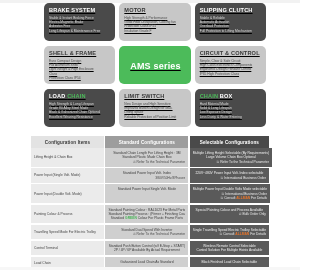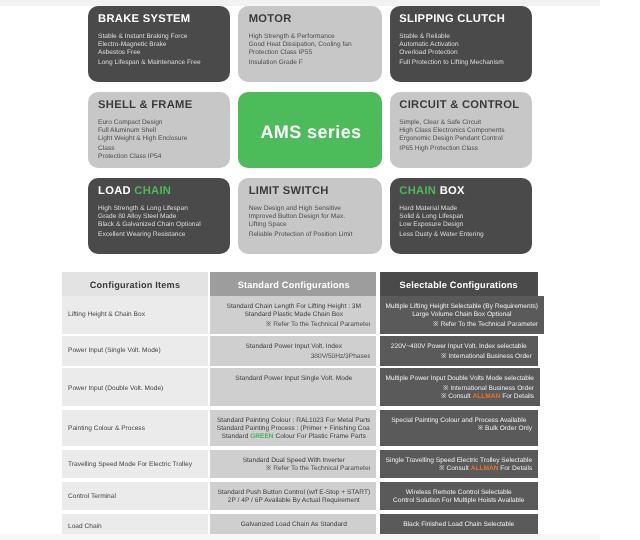--- a/index.html
+++ b/index.html
@@ -22,20 +22,21 @@
 
   
   .features {
     position: absolute;
     left: 44px; top: 3px;
     width: 222px;
     display: grid;
     grid-template-columns: repeat(3, 1fr);
     grid-auto-rows: 38px;
     gap: 5px 4px;
+    text-decoration: underline;
   }
   .card {
     border-radius: 5px;
     padding: 4px 4px 3px 5px;
     overflow: hidden;
     position: relative;
   }
   .card.dark { background: #4a4a4a; }
   .card.light { background: #c7c7c7; }
   .card.green {

